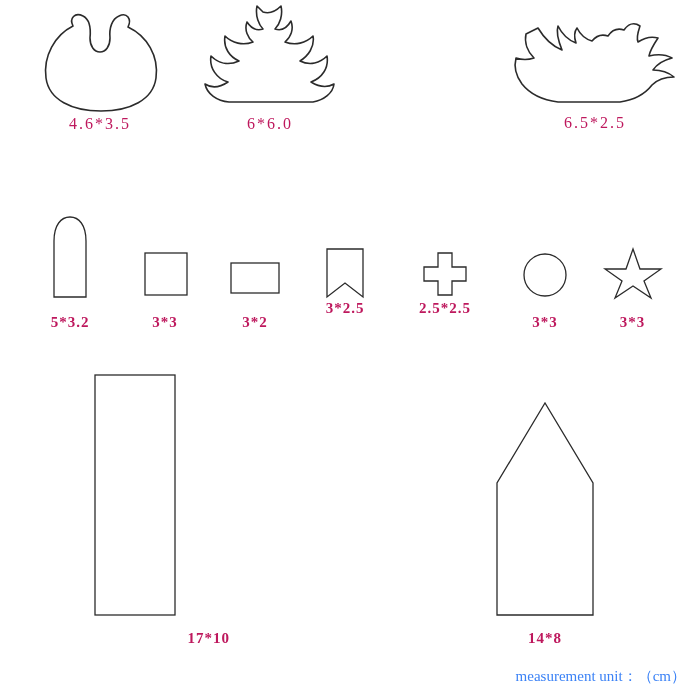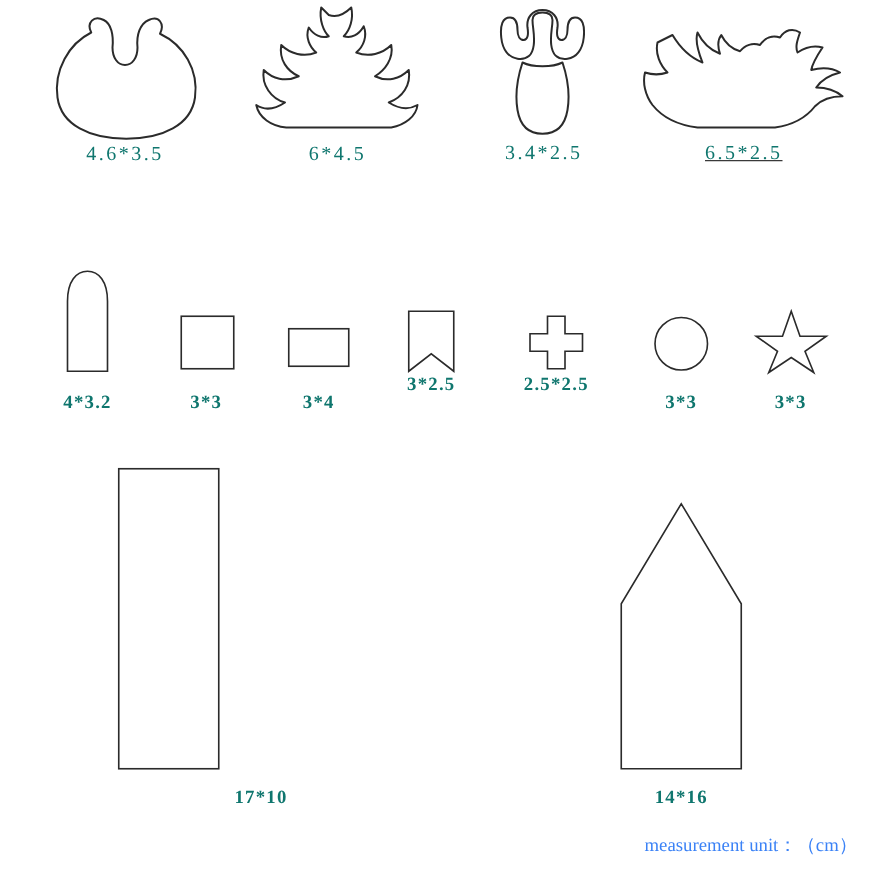--- a/index.html
+++ b/index.html
@@ -31,21 +31,21 @@
     position: absolute;
     text-align: center;
   }
   .shape-box {
     display: flex;
     align-items: flex-end;
     justify-content: center;
   }
   .caption {
     font-family: "Liberation Serif", serif;
-    color: #0f766e;
+    color: #be185d;
     letter-spacing: 1px;
     white-space: nowrap;
     text-align: center;
   }
   .caption.big {
     font-size: 16px;
     letter-spacing: 2px;
   }
   .caption.mid {
     font-size: 15px;
@@ -106,44 +106,25 @@
             C28 48 35 57 44 61 C33 66 23 63 16 56
             C14 68 22 79 33 82 C24 88 16 88 10 84
             C12 94 22 101 34 102 L118 102
             C129 100 138 93 139 84 C132 88 124 87 116 82
             C127 78 134 68 132 56 C125 63 115 66 105 61
             C113 56 120 47 118 36 C111 43 100 46 90 42
             C96 37 99 29 96 21 C92 28 86 31 80 29
             C85 24 88 15 86 6 C80 12 74 14 68 12 Z"></path>
         </svg>
       </div>
-      <div class="caption big">6*4.5</div>
-    </div>
-
-    <div class="cell" style="left:355px;top:6px;width:160px;">
-      <div class="shape-box" style="height:108px;">
-        <svg width="110" height="108" viewBox="0 0 110 108" aria-hidden="true">
-          <path class="stroke" d="M28 8 C22 8 20 14 21 24 C22 34 27 40 34 41
-            C42 42 46 38 47 30 C48 22 46 16 46 10
-            C46 5 50 4 54 4 C58 4 62 5 62 10
-            C62 16 60 22 61 30 C62 38 66 42 74 41
-            C81 40 86 34 87 24 C88 14 86 8 80 8
-            C76 8 74 12 74 18 C74 23 72 26 69 26
-            C66 26 65 22 66 16 C67 8 62 2 54 2
-            C46 2 41 8 42 16 C43 22 42 26 39 26
-            C36 26 34 23 34 18 C34 12 32 8 28 8 Z
-            M38 44 C34 56 32 70 34 82 C36 94 42 101 54 101
-            C66 101 72 94 74 82 C76 70 74 56 70 44
-            C66 46 58 47 54 47 C50 47 42 46 38 44 Z"></path>
-        </svg>
-      </div>
-      <div class="caption big">3.4*2.5</div>
-    </div>
-
-    <div class="cell" style="left:505px;top:10px;width:180px;text-decoration:underline;">
+      <div class="caption big">6*6.0</div>
+    </div>
+
+
+    <div class="cell" style="left:505px;top:10px;width:180px;">
       <div class="shape-box" style="height:104px;">
         <svg width="175" height="104" viewBox="0 0 175 104" aria-hidden="true">
           <path class="stroke" d="M30 18 C36 28 44 36 54 40
             C50 30 48 22 50 16 C54 24 60 30 68 33
             C66 27 66 22 69 18 C72 24 77 29 84 31
             C88 26 94 24 100 26 C104 20 110 18 116 20
             C120 14 126 12 132 16 C130 22 128 27 130 32
             C136 28 143 26 150 28
             C146 34 142 40 141 46
             C149 44 157 44 164 48
@@ -161,39 +142,39 @@
   </div>
 
   <div class="row" style="top:205px;height:130px;">
 
     <div class="cell" style="left:10px;top:0;width:120px;">
       <div class="shape-box" style="height:95px;">
         <svg width="60" height="95" viewBox="0 0 60 95" aria-hidden="true">
           <path class="stroke-thin" d="M14 92 L14 36 C14 20 21 12 30 12 C39 12 46 20 46 36 L46 92 Z"></path>
         </svg>
       </div>
-      <div class="caption mid" style="margin-top:14px;">4*3.2</div>
+      <div class="caption mid" style="margin-top:14px;">5*3.2</div>
     </div>
 
     <div class="cell" style="left:110px;top:0;width:110px;">
       <div class="shape-box" style="height:95px;">
         <svg width="55" height="95" viewBox="0 0 55 95" aria-hidden="true">
           <rect class="stroke-thin" x="7" y="48" width="42" height="42"></rect>
         </svg>
       </div>
       <div class="caption mid" style="margin-top:14px;">3*3</div>
     </div>
 
     <div class="cell" style="left:200px;top:0;width:110px;">
       <div class="shape-box" style="height:95px;">
         <svg width="58" height="95" viewBox="0 0 58 95" aria-hidden="true">
           <rect class="stroke-thin" x="5" y="58" width="48" height="30"></rect>
         </svg>
       </div>
-      <div class="caption mid" style="margin-top:14px;">3*4</div>
+      <div class="caption mid" style="margin-top:14px;">3*2</div>
     </div>
 
     <div class="cell" style="left:290px;top:0;width:110px;">
       <div class="shape-box" style="height:95px;">
         <svg width="58" height="95" viewBox="0 0 58 95" aria-hidden="true">
           <path class="stroke-thin" d="M11 44 L47 44 L47 92 L29 78 L11 92 Z"></path>
         </svg>
       </div>
       <div class="caption mid" style="">3*2.5</div>
     </div>
@@ -237,19 +218,19 @@
       <div class="caption mid" style="margin-top:10px;text-align:right;">17*10</div>
     </div>
 
 
     <div class="cell" style="left:430px;top:0;width:230px;">
       <div class="shape-box" style="height:250px;">
         <svg width="170" height="250" viewBox="0 0 170 250" aria-hidden="true">
           <path class="stroke-thin" d="M37 245 L37 113 L85 33 L133 113 L133 245 Z"></path>
         </svg>
       </div>
-      <div class="caption mid" style="margin-top:10px;">14*16</div>
+      <div class="caption mid" style="margin-top:10px;">14*8</div>
     </div>
   </div>
 
   <div class="footer">measurement unit：（cm）</div>
 
 </div>
 
 </body></html>

